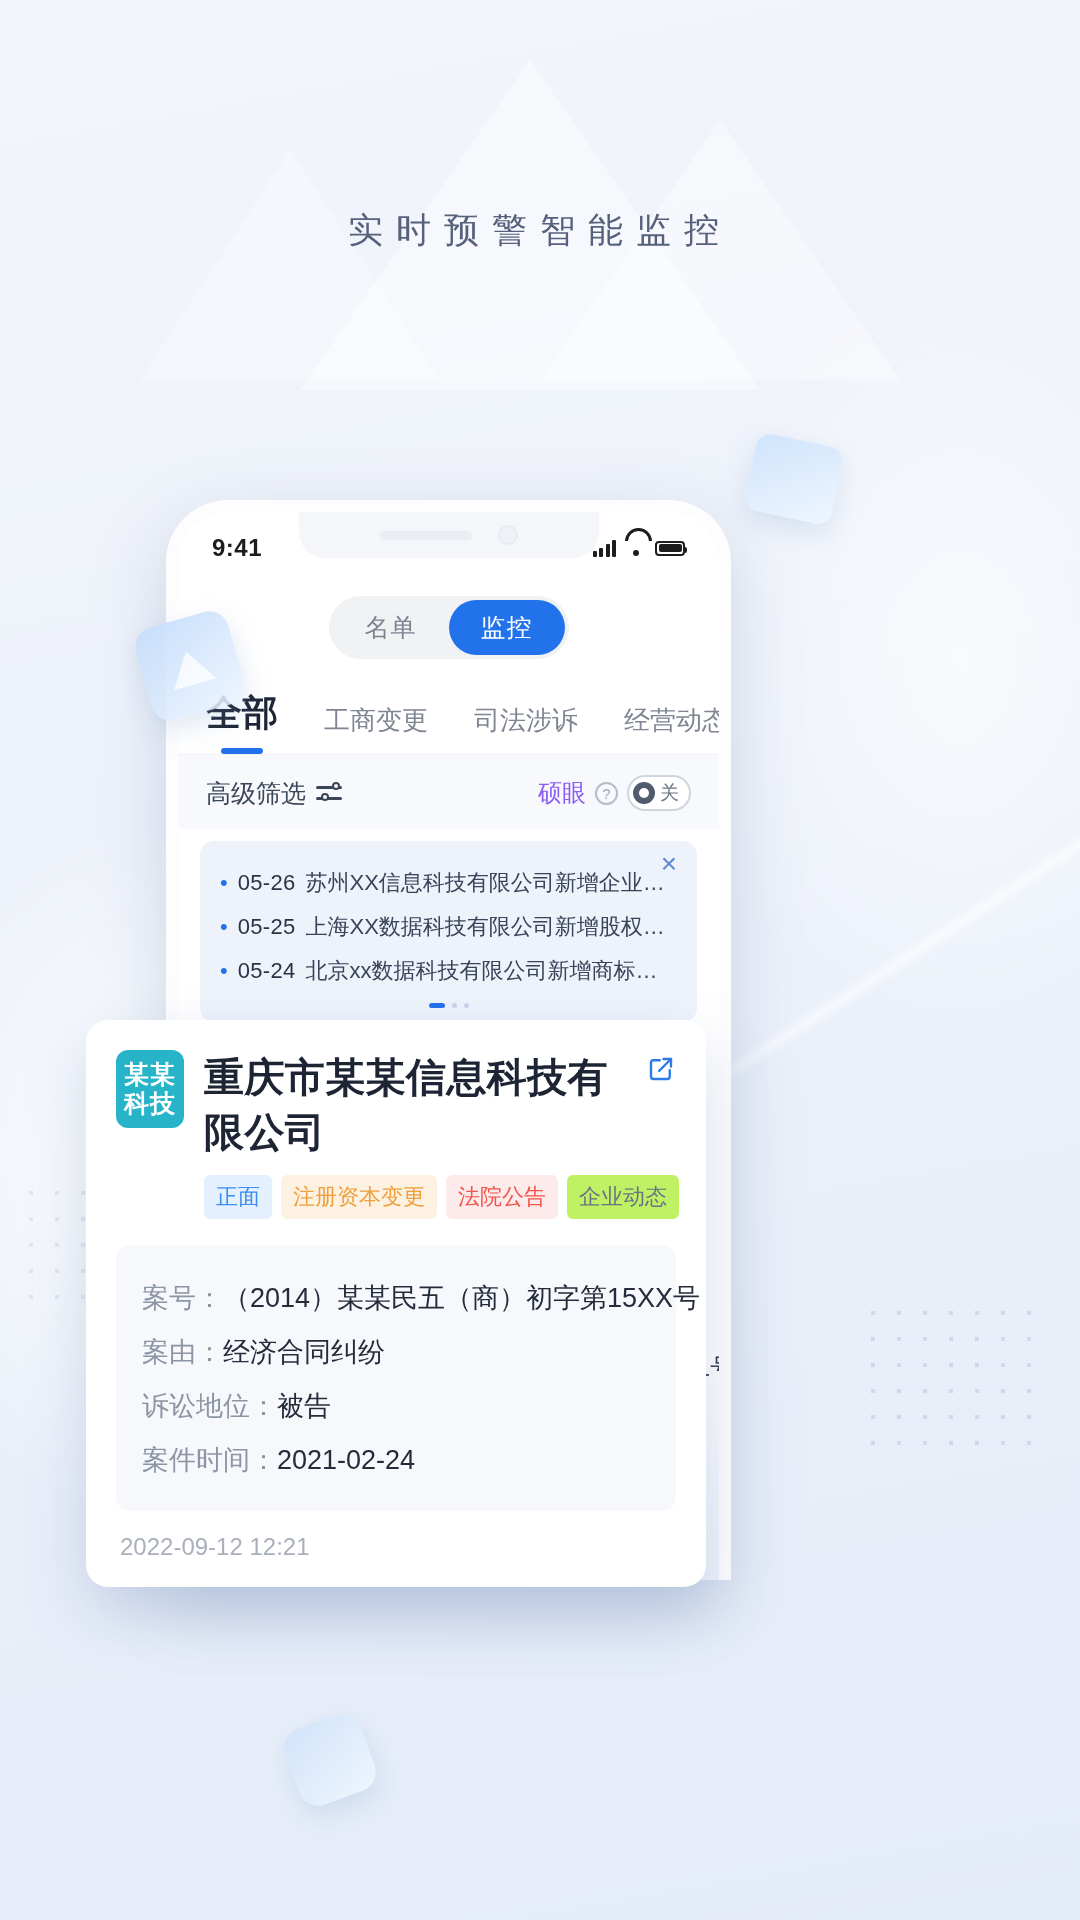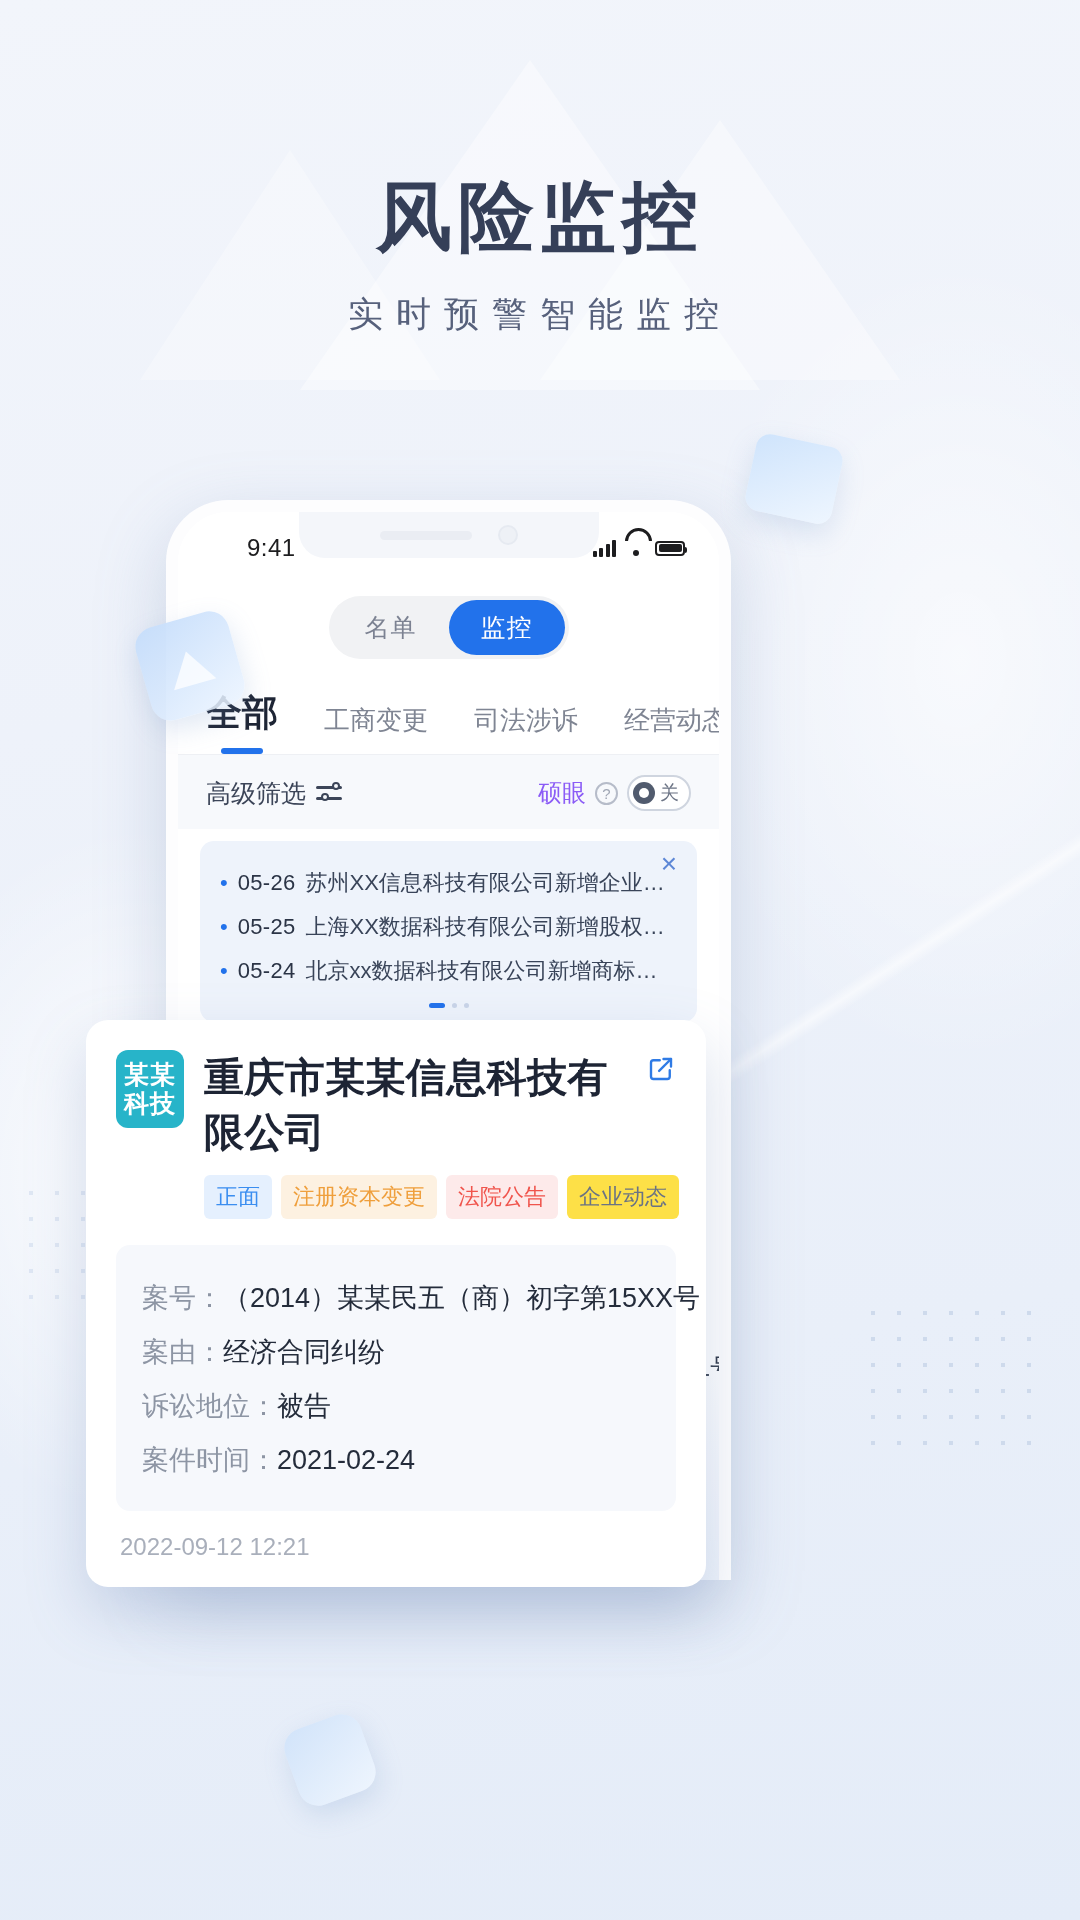--- a/index.html
+++ b/index.html
@@ -70,21 +70,21 @@
     box-shadow: 0 24px 70px rgba(116,139,180,.28), 0 2px 0 rgba(255,255,255,.9) inset;
     overflow: hidden;
     z-index: 3;
   }
   .phone-inner { position: relative; width: 100%; height: 100%; background: #fff; overflow: hidden; }
 
   .statusbar {
     height: 66px; display: flex; align-items: center;
     justify-content: space-between; padding: 6px 34px 0 34px; position: relative;
   }
-  .clock { font-size: 24px; font-weight: 400; color: #1d1d1f; letter-spacing: .5px; margin-left: 35px; }
+  .clock { font-size: 24px; font-weight: 700; color: #1d1d1f; letter-spacing: .5px; }
   .notch {
     position: absolute; left: 50%; top: 0; transform: translateX(-50%);
     width: 300px; height: 46px; background: #f4f6fa;
     border-radius: 0 0 26px 26px; display: flex; align-items: center;
     justify-content: center; gap: 26px;
   }
   .notch .speaker { width: 92px; height: 9px; border-radius: 6px; background: #eaedf3; }
   .notch .cam { width: 20px; height: 20px; border-radius: 50%; background: #eef1f6; border: 2px solid #e6eaf1; }
   .status-icons { display: flex; align-items: center; gap: 9px; }
   .sig { display: flex; align-items: flex-end; gap: 2.5px; height: 17px; }
@@ -213,21 +213,21 @@
     display: flex; flex-direction: column; align-items: center; justify-content: center;
     flex: 0 0 auto; letter-spacing: 1px;
   }
   .fc-main { flex: 1; min-width: 0; }
   .fc-name { font-size: 40px; font-weight: 700; color: #1d2434; letter-spacing: .4px; }
   .fc-tags { display: flex; gap: 9px; margin-top: 15px; flex-wrap: nowrap; }
   .tag { font-size: 22px; padding: 7px 12px; border-radius: 6px; white-space: nowrap; }
   .tag.blue { background: #e5f0fe; color: #3b8ef0; }
   .tag.orange { background: #fdf1e1; color: #ef9f3c; }
   .tag.red { background: #fdeaea; color: #f0544c; }
-  .tag.gray { background: #fde047; color: #6a7384; }
+  .tag.gray { background: #bef264; color: #6a7384; }
   .share-icon { color: #2f7be5; font-size: 30px; flex: 0 0 auto; line-height: 1; margin-top: 4px; }
 
   .fc-detail {
     margin-top: 26px; background: #f6f8fc; border-radius: 14px; padding: 26px 26px 24px;
   }
   .fc-row { font-size: 27px; color: #242c3b; padding: 9px 0; white-space: nowrap; }
   .fc-row .k { color: #8d95a4; }
   .fc-time { font-size: 24px; color: #a9afbb; padding: 22px 4px 0; }
 
   
@@ -261,21 +261,20 @@
   <div class="bg-mtn m2"></div>
   <div class="bg-mtn m3"></div>
   <div class="bg-soft-l"></div>
   <div class="bg-soft-r"></div>
   <div class="bg-diag"></div>
   <div class="dots"></div>
   <div class="dots left"></div>
 </div>
 
 <div class="header">
-  <div class="title">风险监控</div>
   <div class="subtitle">实时预警智能监控</div>
 </div>
 
 <div class="phone">
   <div class="phone-inner">
 
     <div class="statusbar">
       <div class="clock">9:41</div>
       <div class="notch">
         <div class="speaker"></div>

